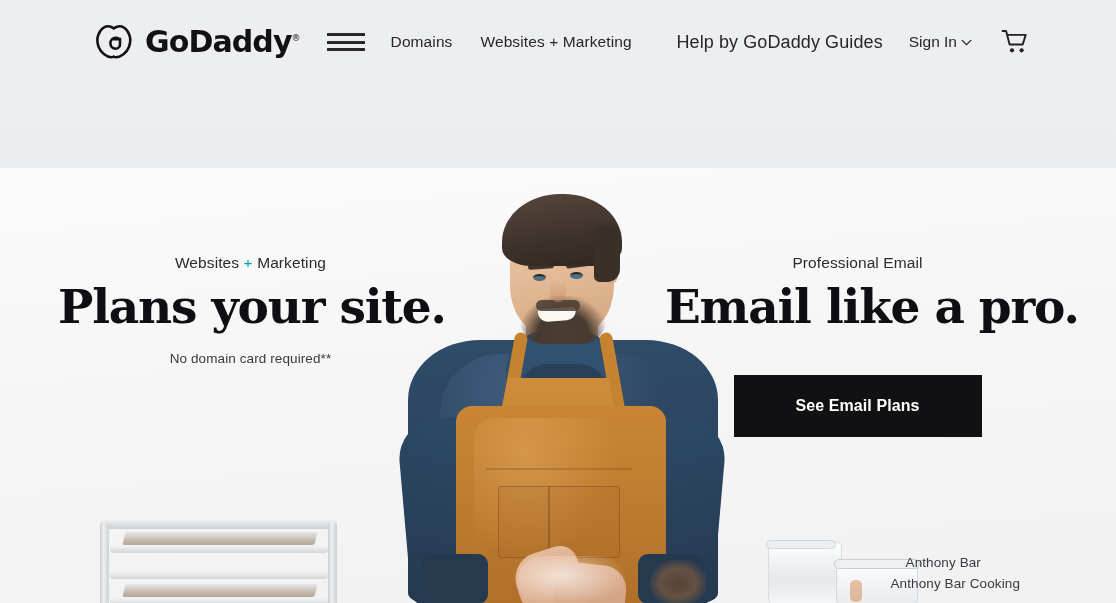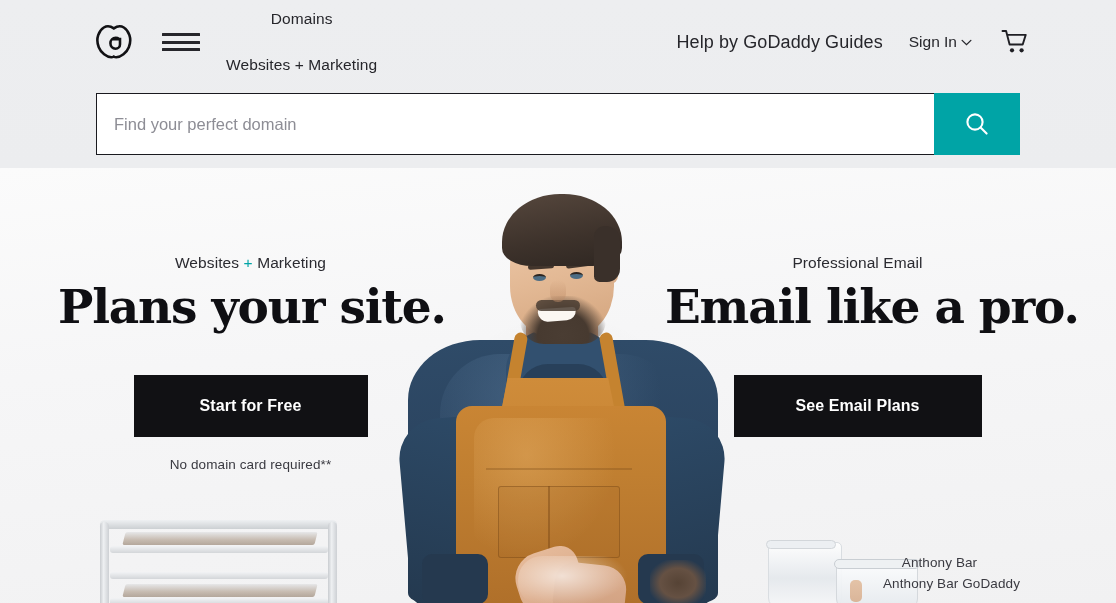--- a/index.html
+++ b/index.html
@@ -76,21 +76,20 @@
     height: 3px;
     width: 38px;
     background: #26262b;
     border-radius: 0.5px;
   }
 
   .nav-links {
     display: flex;
     align-items: center;
     gap: 28px;
-    flex-direction: column;
   }
   .nav-link {
     font-size: 15.5px;
     color: #26262b;
     cursor: pointer;
     white-space: nowrap;
     letter-spacing: 0.1px;
   }
 
   .nav-right {
@@ -591,20 +590,21 @@
 
 <div class="page">
 
   <div class="topbar">
 
     <div class="brand">
       <svg class="brand-logo" viewBox="0 0 48 48">
         <path d="M33.4 6.6c-3.6-2.2-8.2-1.6-12 1.1-3.8-2.7-8.4-3.3-12-1.1C3.8 10-1 19.7 3.3 30.2c2.9 7 9.3 11.9 15.1 12.1 1.1 0 2-.3 2.9-.8.9.5 1.9.8 3 .8 5.8-.2 12.2-5.1 15.1-12.1C43.7 19.7 39 10 33.4 6.6z" fill="none" stroke="#111114" stroke-width="3.1"></path>
         <path d="M21.4 20.5h7.4v6.1c0 3.1-2.3 5.4-5.4 5.4-3.4 0-6.1-2.9-6.1-6.5 0-3.7 2.8-6.6 6.3-6.6 1.6 0 3 .5 4.1 1.4" fill="none" stroke="#111114" stroke-width="3.1" stroke-linecap="square"></path>
       </svg>
+      <span class="brand-word"><span>GoDaddy</span><span class="brand-tm">®</span></span>
     </div>
 
     <div class="hamburger">
       <span></span>
       <span></span>
       <span></span>
     </div>
 
     <div class="nav-links">
       <span class="nav-link">Domains</span>
@@ -624,29 +624,20 @@
       <div class="cart-btn">
         <svg width="28" height="26" viewBox="0 0 28 26">
           <path d="M1.5 2h3.6l3.5 13.5h13.1l3-9.6H7.2" fill="none" stroke="#1f1f24" stroke-width="1.9" stroke-linecap="round" stroke-linejoin="round"></path>
           <circle cx="11" cy="21.3" r="2.1" fill="#1f1f24"></circle>
           <circle cx="20.6" cy="21.3" r="2.1" fill="#1f1f24"></circle>
         </svg>
       </div>
     </div>
   </div>
 
-  <div class="searchwrap">
-    <input class="searchinput" type="text" placeholder="Find your perfect domain" style="">
-    <button class="searchbtn">
-      <svg width="26" height="26" viewBox="0 0 26 26">
-        <circle cx="11" cy="11" r="7.6" fill="none" stroke="#ffffff" stroke-width="2.1"></circle>
-        <path d="M16.6 16.6 L22.6 22.6" stroke="#ffffff" stroke-width="2.1" stroke-linecap="round"></path>
-      </svg>
-    </button>
-  </div>
 
   <div class="hero">
 
     <div class="photo">
       <div class="p-shadow"></div>
       <div class="p-neck"></div>
       <div class="p-shirt"></div>
       <div class="p-shirt-hl"></div>
       <div class="p-armL"></div>
       <div class="p-armR"></div>
@@ -695,29 +686,28 @@
       <div class="cup-big"></div>
       <div class="cup-big-rim"></div>
       <div class="cup-small"></div>
       <div class="cup-speck"></div>
       <div class="cup-small-rim"></div>
     </div>
 
     <div class="col col-left">
       <div class="eyebrow"><span>Websites </span><span class="plus">+</span><span> Marketing</span></div>
       <div class="headline">Plans your site.</div>
-      <button class="cta">Start for Free</button>
       <div class="finetext">No domain card required**</div>
     </div>
 
     <div class="col col-right">
       <div class="eyebrow">Professional Email</div>
       <div class="headline">Email like a pro.</div>
       <button class="cta">See Email Plans</button>
     </div>
   </div>
 
   <div class="credit">
     <div class="credit-name">Anthony Bar</div>
-    <div class="credit-sub">Anthony Bar GoDaddy</div>
+    <div class="credit-sub">Anthony Bar Cooking</div>
   </div>
 
 </div>
 
 </body></html>

